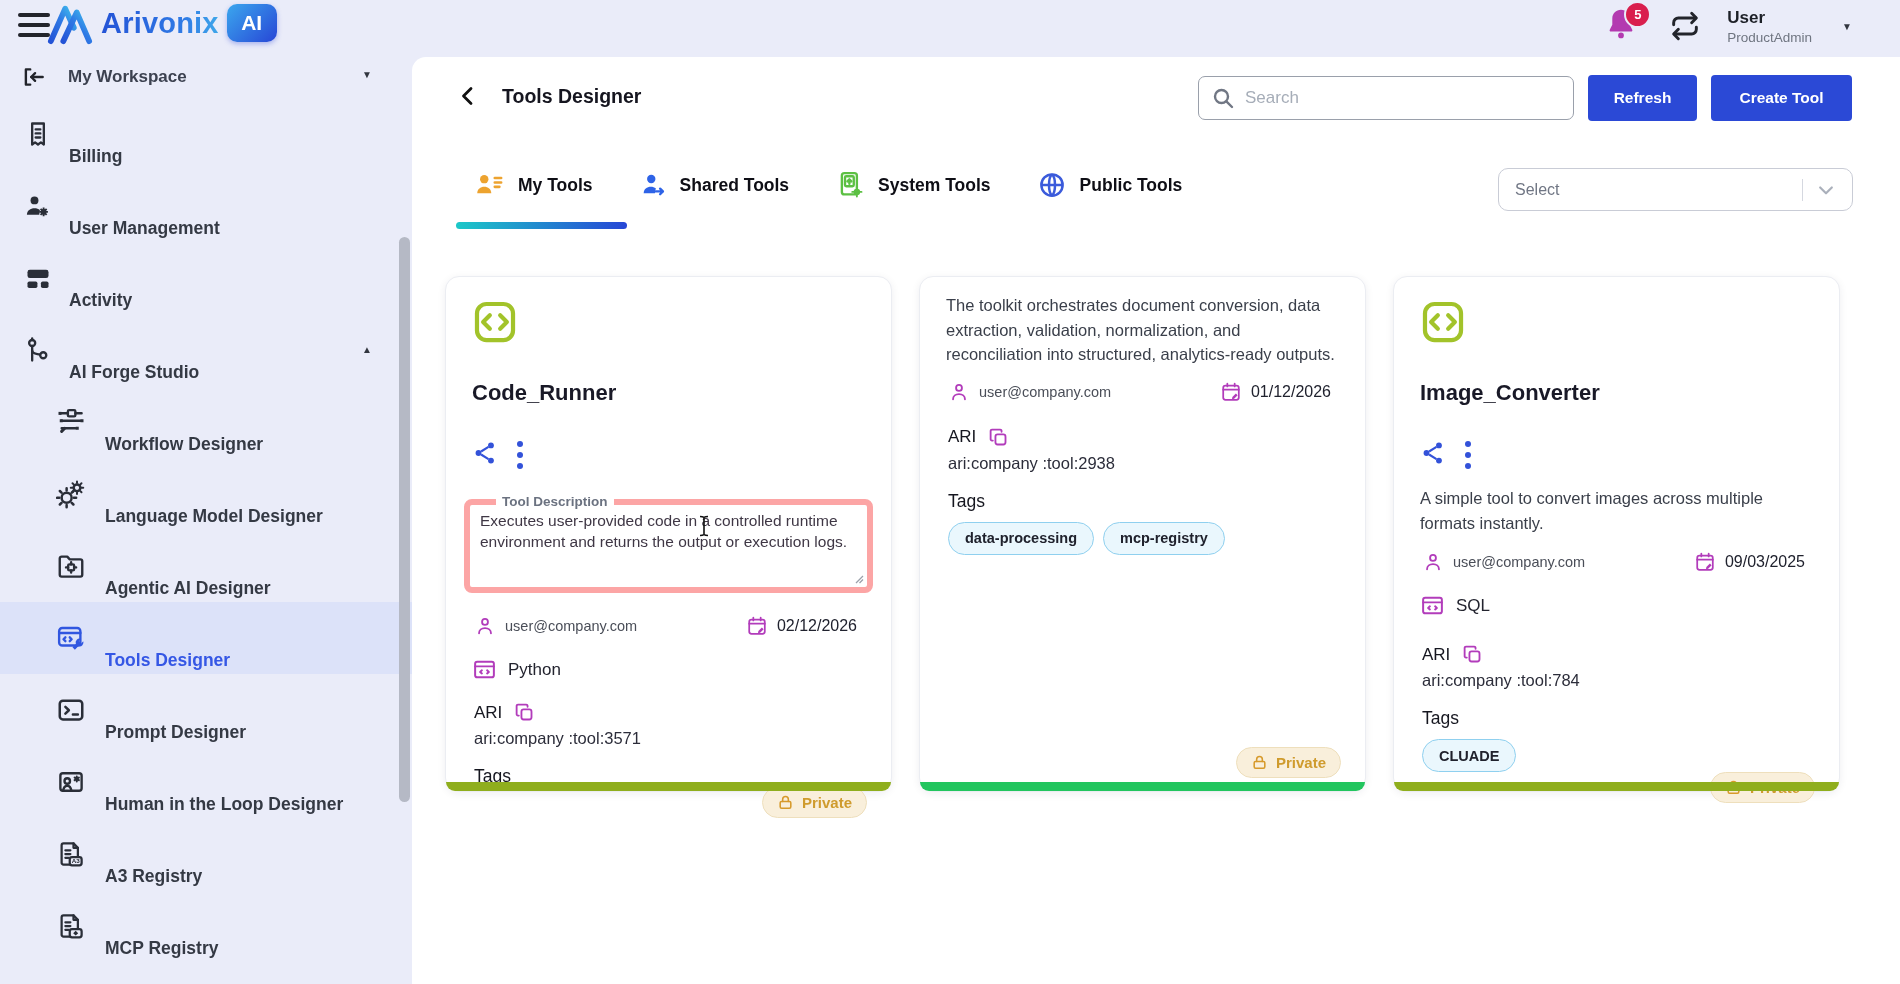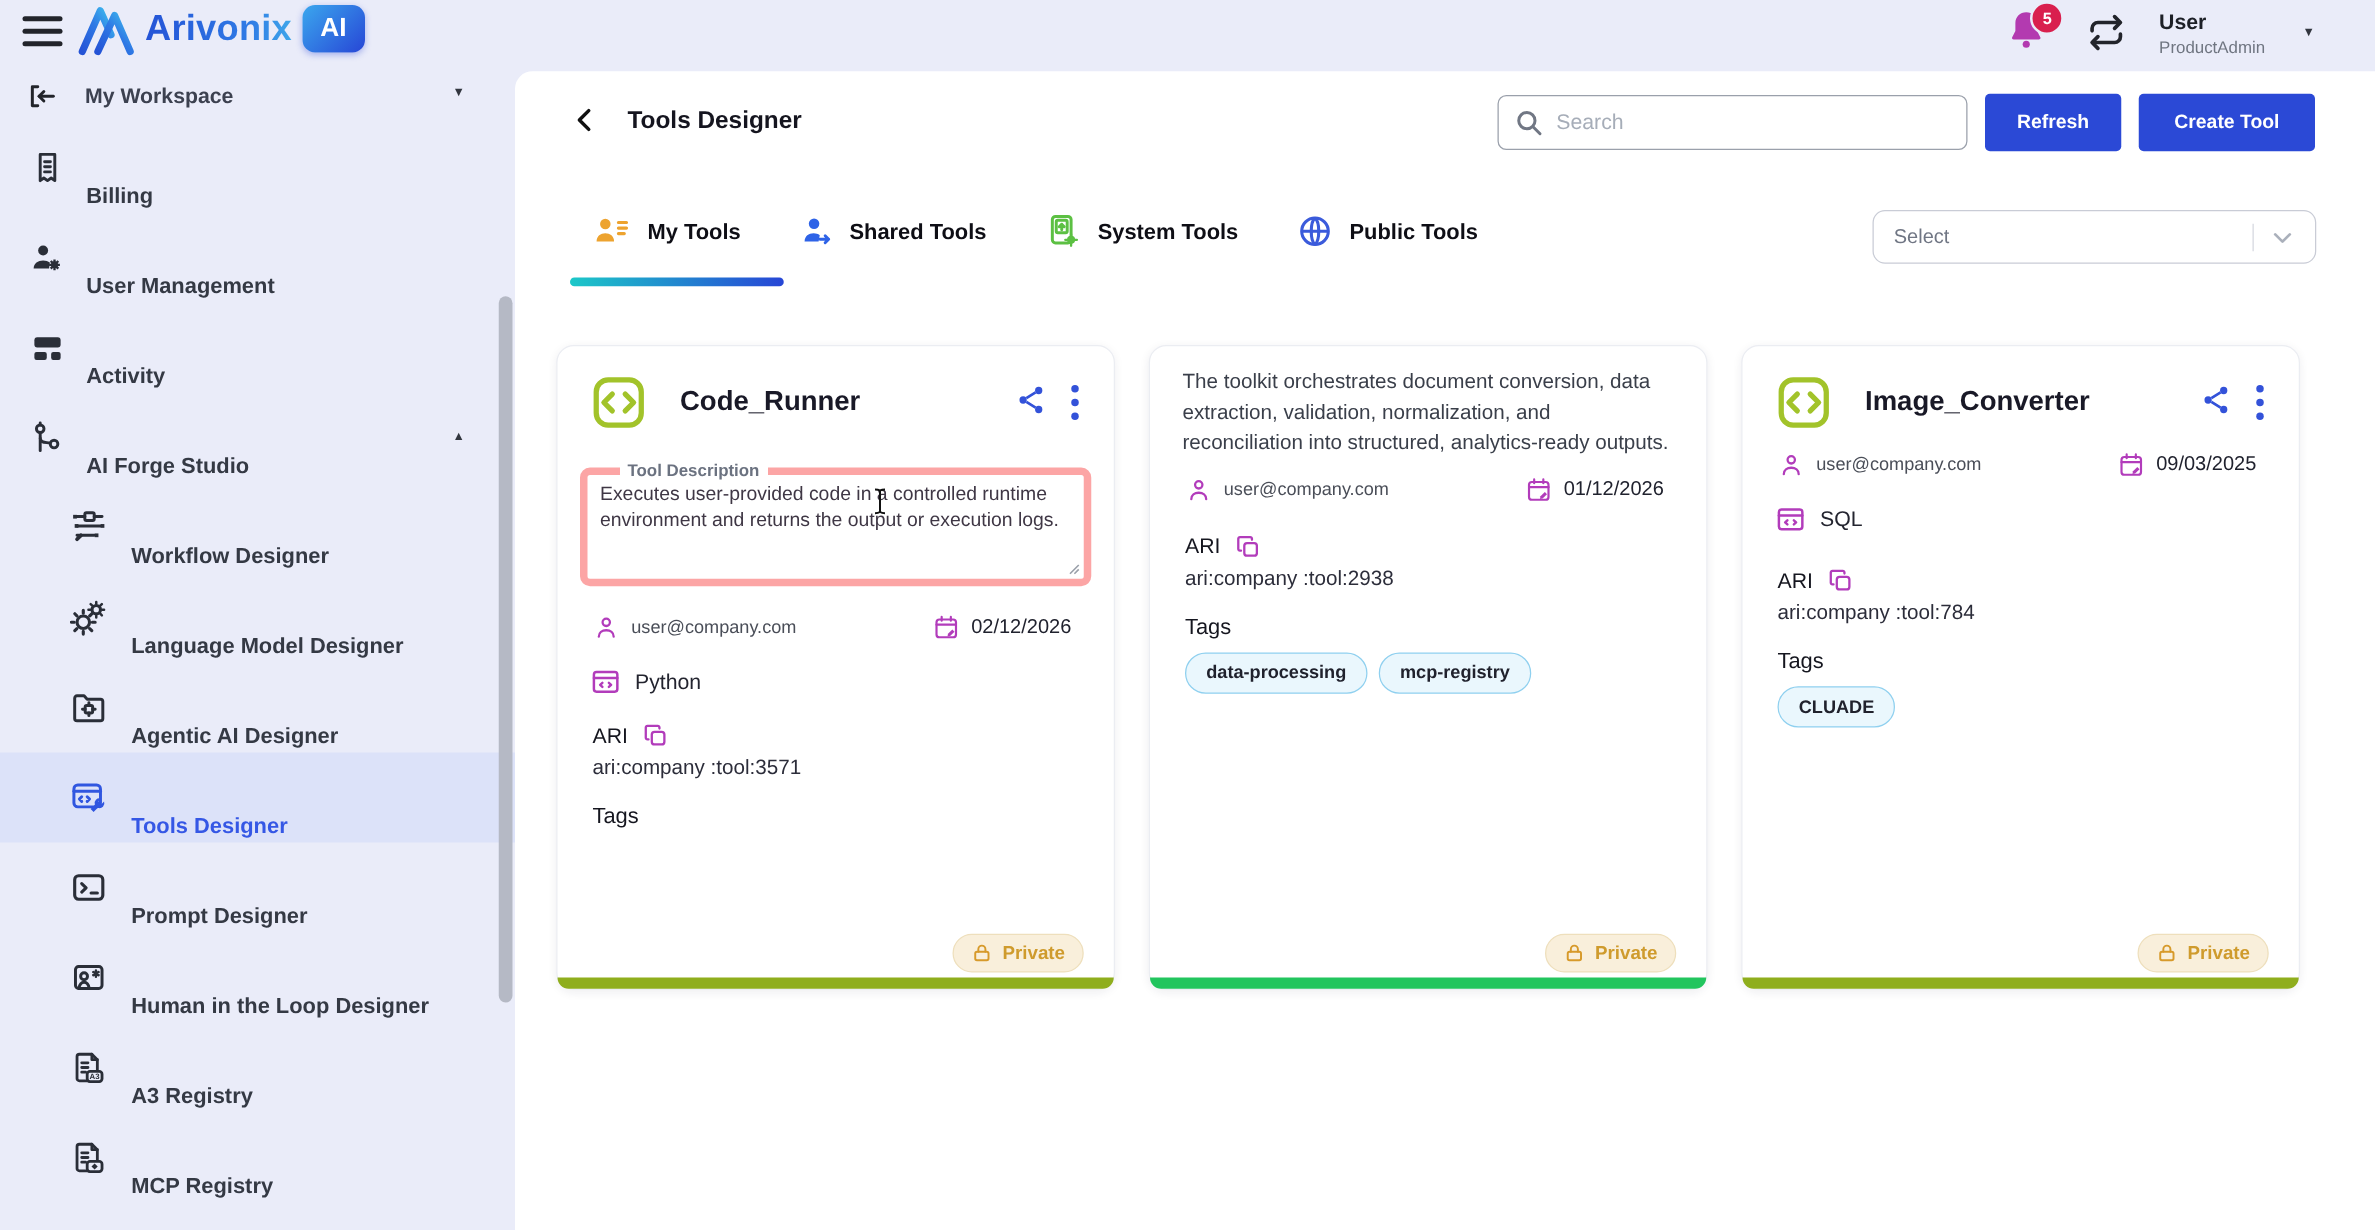--- a/index.html
+++ b/index.html
@@ -4,21 +4,21 @@
 <style>
   * { margin:0; padding:0; box-sizing:border-box; }
   html,body { width:1900px; height:984px; overflow:hidden; }
   body { background:#eaecf9; font-family:"Liberation Sans","DejaVu Sans",sans-serif; color:#23262f; position:relative; }
   svg { display:block; }
 
   
   .topbar { position:absolute; left:0; top:0; width:1900px; height:57px; }
   .hamburger { position:absolute; left:18px; top:13px; width:32px; height:24px; display:flex; flex-direction:column; justify-content:space-between; cursor:pointer; }
   .hamburger i { display:block; height:3.6px; background:#22242b; border-radius:3px; }
-  .brand { position:absolute; left:62px; top:1px; display:flex; align-items:center; gap:8px; cursor:pointer; }
+  .brand { position:absolute; left:47px; top:1px; display:flex; align-items:center; gap:8px; cursor:pointer; }
   .brand-name { font-size:29px; font-weight:800; letter-spacing:.2px;
     background:linear-gradient(90deg,#2453d6,#2f7ae5 70%,#3fa7ea); -webkit-background-clip:text; background-clip:text; color:transparent; }
   .brand-badge { width:50px; height:38px; border-radius:10px; background:linear-gradient(135deg,#3ba7ee,#2746d6);
     color:#fff; font-size:21px; font-weight:800; display:flex; align-items:center; justify-content:center; box-shadow:0 2px 5px rgba(39,70,214,.35); }
   .top-right { position:absolute; right:48px; top:4px; display:flex; align-items:center; gap:26px; }
   .bell-wrap { position:relative; width:40px; height:44px; cursor:pointer; }
   .bell-badge { position:absolute; right:-8px; top:-3px; min-width:27px; height:27px; border-radius:50%; background:#d91f4e; border:2px solid #eaecf9;
     color:#fff; font-size:13px; font-weight:700; display:flex; align-items:center; justify-content:center; }
   .user-chip { display:flex; align-items:flex-start; gap:30px; cursor:pointer; }
   .user-name { font-size:17px; font-weight:600; color:#1d2027; line-height:20px; }
@@ -62,21 +62,21 @@
     background:linear-gradient(90deg,#1cc8c8,#2746d6); }
   .filter-select { position:absolute; right:47px; top:111px; width:355px; height:43px; border:1.6px solid #c9ccd6; border-radius:10px;
     background:#fff; display:flex; align-items:center; padding:0 16px; cursor:pointer; }
   .filter-placeholder { font-size:16px; color:#707684; flex:1; }
   .filter-divider { width:1px; height:22px; background:#d5d8e0; margin-right:13px; }
 
   
   .cards-row { position:absolute; left:33px; top:219px; display:flex; gap:27px; }
   .card { width:447px; height:516px; background:#fff; border:1px solid #ebedf2; border-radius:14px;
     box-shadow:0 2px 8px rgba(30,34,60,.07); position:relative; display:flex; flex-direction:column; }
-  .card-head { display:flex; align-items:flex-start; padding:22px 26px 0 26px; gap:26px; }
+  .card-head { display:flex; align-items:flex-start; padding:22px 26px 0 26px; gap:26px;flex-direction:column; }
   .tool-icon-box { flex:0 0 auto; }
   .card-title { flex:1; font-size:22px; font-weight:700; color:#191927; line-height:27px; word-break:break-all; padding-top:8px; }
   .card-title.two-line { padding-top:0; }
   .card-head-actions { display:flex; align-items:flex-start; gap:17px; padding-top:8px; }
   .icon-btn { cursor:pointer; }
 
   .desc-fieldset { margin:24px 18px 0 18px; border:6px solid #fca5a5; border-radius:8px; padding:2px 10px 6px 10px; position:relative; }
   .desc-fieldset legend { font-size:13.5px; font-weight:700; color:#6b7280; padding:0 6px; margin-left:16px; }
   .desc-textarea { width:100%; height:66px; border:none; outline:none; resize:none; overflow:hidden;
     font-family:inherit; font-size:15.5px; line-height:20.5px; color:#3f3745; background:transparent; }
@@ -491,20 +491,21 @@
             <path d="M8.4 10.6l6.8-4.2M8.4 13.4l6.8 4.2" stroke="#3352d9" stroke-width="2"></path>
           </svg>
           <svg class="icon-btn" width="10" height="30" viewBox="0 0 6 26">
             <circle cx="3" cy="3.5" r="2.6" fill="#3352d9"></circle>
               <circle cx="3" cy="13" r="2.6" fill="#3352d9"></circle>
               <circle cx="3" cy="22.5" r="2.6" fill="#3352d9"></circle>
           </svg>
         </div>
       </div>
 
+      <div class="card-desc">A simple tool to convert images across multiple formats instantly.</div>
 
       <div class="meta-row" style="margin-top:16px;">
         <div class="owner">
           <svg width="22" height="22" viewBox="0 0 24 24" fill="none" stroke="#b23cbb" stroke-width="2" stroke-linecap="round">
             <circle cx="12" cy="7.5" r="3.2"></circle>
               <path d="M5.5 20c0-3.6 2.9-5.6 6.5-5.6s6.5 2 6.5 5.6"></path>
           </svg>
           <span class="owner-email">user@company.com</span>
         </div>
         <div class="date">

